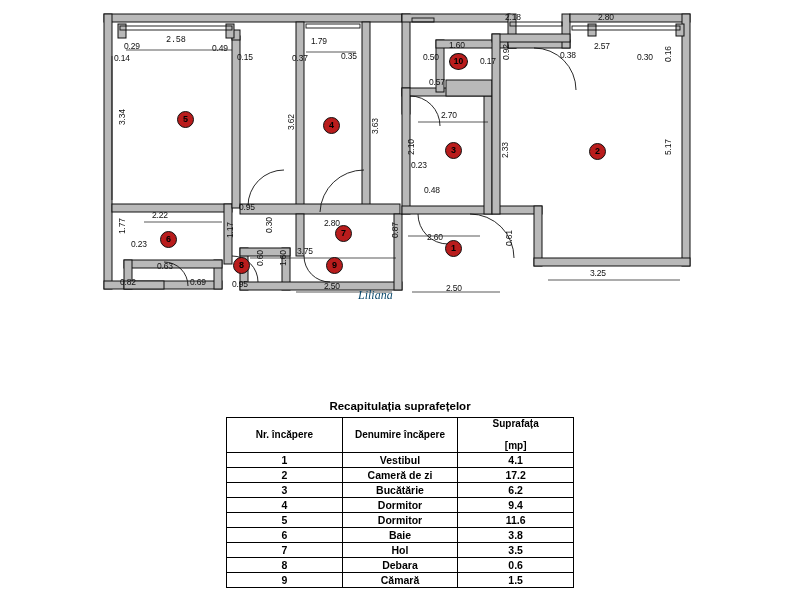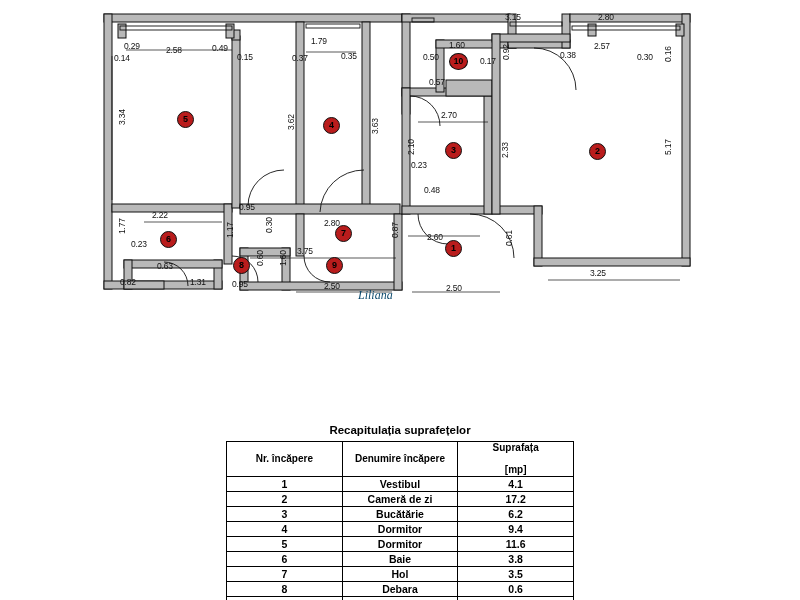--- a/index.html
+++ b/index.html
@@ -62,21 +62,20 @@
     position: absolute;
     left: 0;
     top: 400px;
     width: 800px;
     text-align: center;
   }
   #recap .recap-title {
     font-size: 11.5px;
     font-weight: bold;
     margin-bottom: 5px;
-    margin-top: 24px;
   }
   table.recap {
     border-collapse: collapse;
     margin: 0 auto;
     font-size: 10.5px;
     width: 348px;
     table-layout: fixed;
   }
   table.recap th,
   table.recap td {
@@ -187,49 +186,49 @@
       <line x1="250" y1="258" x2="396" y2="258"></line>
       <line x1="548" y1="280" x2="680" y2="280"></line>
       <line x1="418" y1="122" x2="488" y2="122"></line>
       <line x1="408" y1="236" x2="480" y2="236"></line>
       <line x1="296" y1="292" x2="392" y2="292"></line>
       <line x1="412" y1="292" x2="500" y2="292"></line>
     </g>
   </svg>
 
   <div class="dim" style="left:124px; top:41px;">0.29</div>
-  <div class="dim" style="left:166px; top:45px;">2.58</div>
+  <div class="dim" style="left:166px; top:35px;font-family:Liberation Mono, monospace;">2.58</div>
   <div class="dim" style="left:212px; top:43px;">0.49</div>
   <div class="dim" style="left:237px; top:52px;">0.15</div>
   <div class="dim" style="left:311px; top:36px;">1.79</div>
   <div class="dim" style="left:341px; top:51px;">0.35</div>
   <div class="dim" style="left:292px; top:53px;">0.37</div>
   <div class="dim" style="left:449px; top:40px;">1.60</div>
   <div class="dim" style="left:423px; top:52px;">0.50</div>
   <div class="dim" style="left:480px; top:56px;">0.17</div>
-  <div class="dim" style="left:505px; top:12px;">3.15</div>
+  <div class="dim" style="left:505px; top:12px;">2.18</div>
   <div class="dim" style="left:598px; top:12px;">2.80</div>
   <div class="dim" style="left:560px; top:50px;">0.38</div>
   <div class="dim" style="left:594px; top:41px;">2.57</div>
   <div class="dim" style="left:637px; top:52px;">0.30</div>
   <div class="dim" style="left:429px; top:77px;">0.57</div>
   <div class="dim" style="left:441px; top:110px;">2.70</div>
   <div class="dim" style="left:411px; top:160px;">0.23</div>
   <div class="dim" style="left:424px; top:185px;">0.48</div>
   <div class="dim" style="left:152px; top:210px;">2.22</div>
   <div class="dim" style="left:239px; top:202px;">0.95</div>
   <div class="dim" style="left:324px; top:218px;">2.80</div>
   <div class="dim" style="left:297px; top:246px;">3.75</div>
   <div class="dim" style="left:427px; top:232px;">2.60</div>
   <div class="dim" style="left:324px; top:281px;">2.50</div>
   <div class="dim" style="left:446px; top:283px;">2.50</div>
   <div class="dim" style="left:590px; top:268px;">3.25</div>
   <div class="dim" style="left:157px; top:261px;">0.63</div>
   <div class="dim" style="left:120px; top:277px;">0.82</div>
-  <div class="dim" style="left:190px; top:277px;">1.31</div>
+  <div class="dim" style="left:190px; top:277px;">0.69</div>
   <div class="dim" style="left:232px; top:279px;">0.95</div>
   <div class="dim" style="left:131px; top:239px;">0.23</div>
   <div class="dim" style="left:114px; top:53px;">0.14</div>
 
   <div class="dim vert" style="left:117px; top:125px;">3.34</div>
   <div class="dim vert" style="left:286px; top:130px;">3.62</div>
   <div class="dim vert" style="left:370px; top:134px;">3.63</div>
   <div class="dim vert" style="left:406px; top:155px;">2.10</div>
   <div class="dim vert" style="left:500px; top:158px;">2.33</div>
   <div class="dim vert" style="left:663px; top:155px;">5.17</div>

